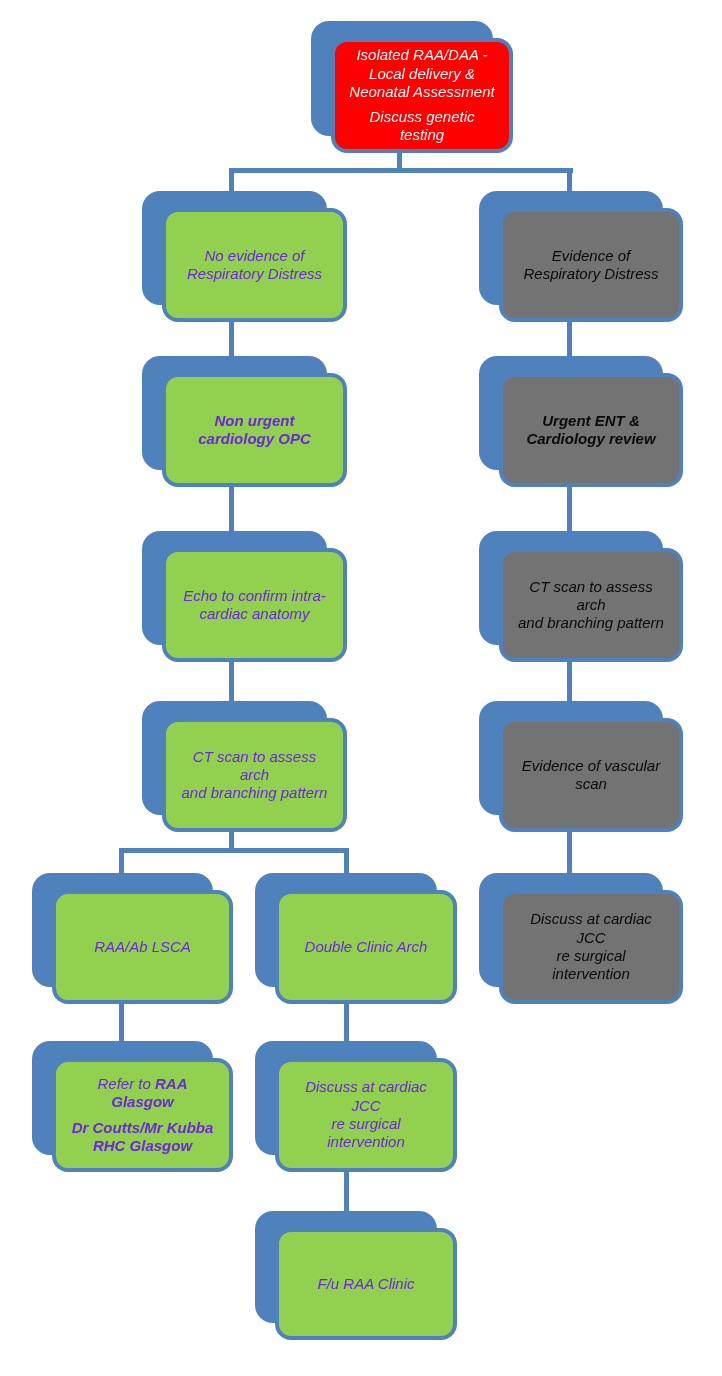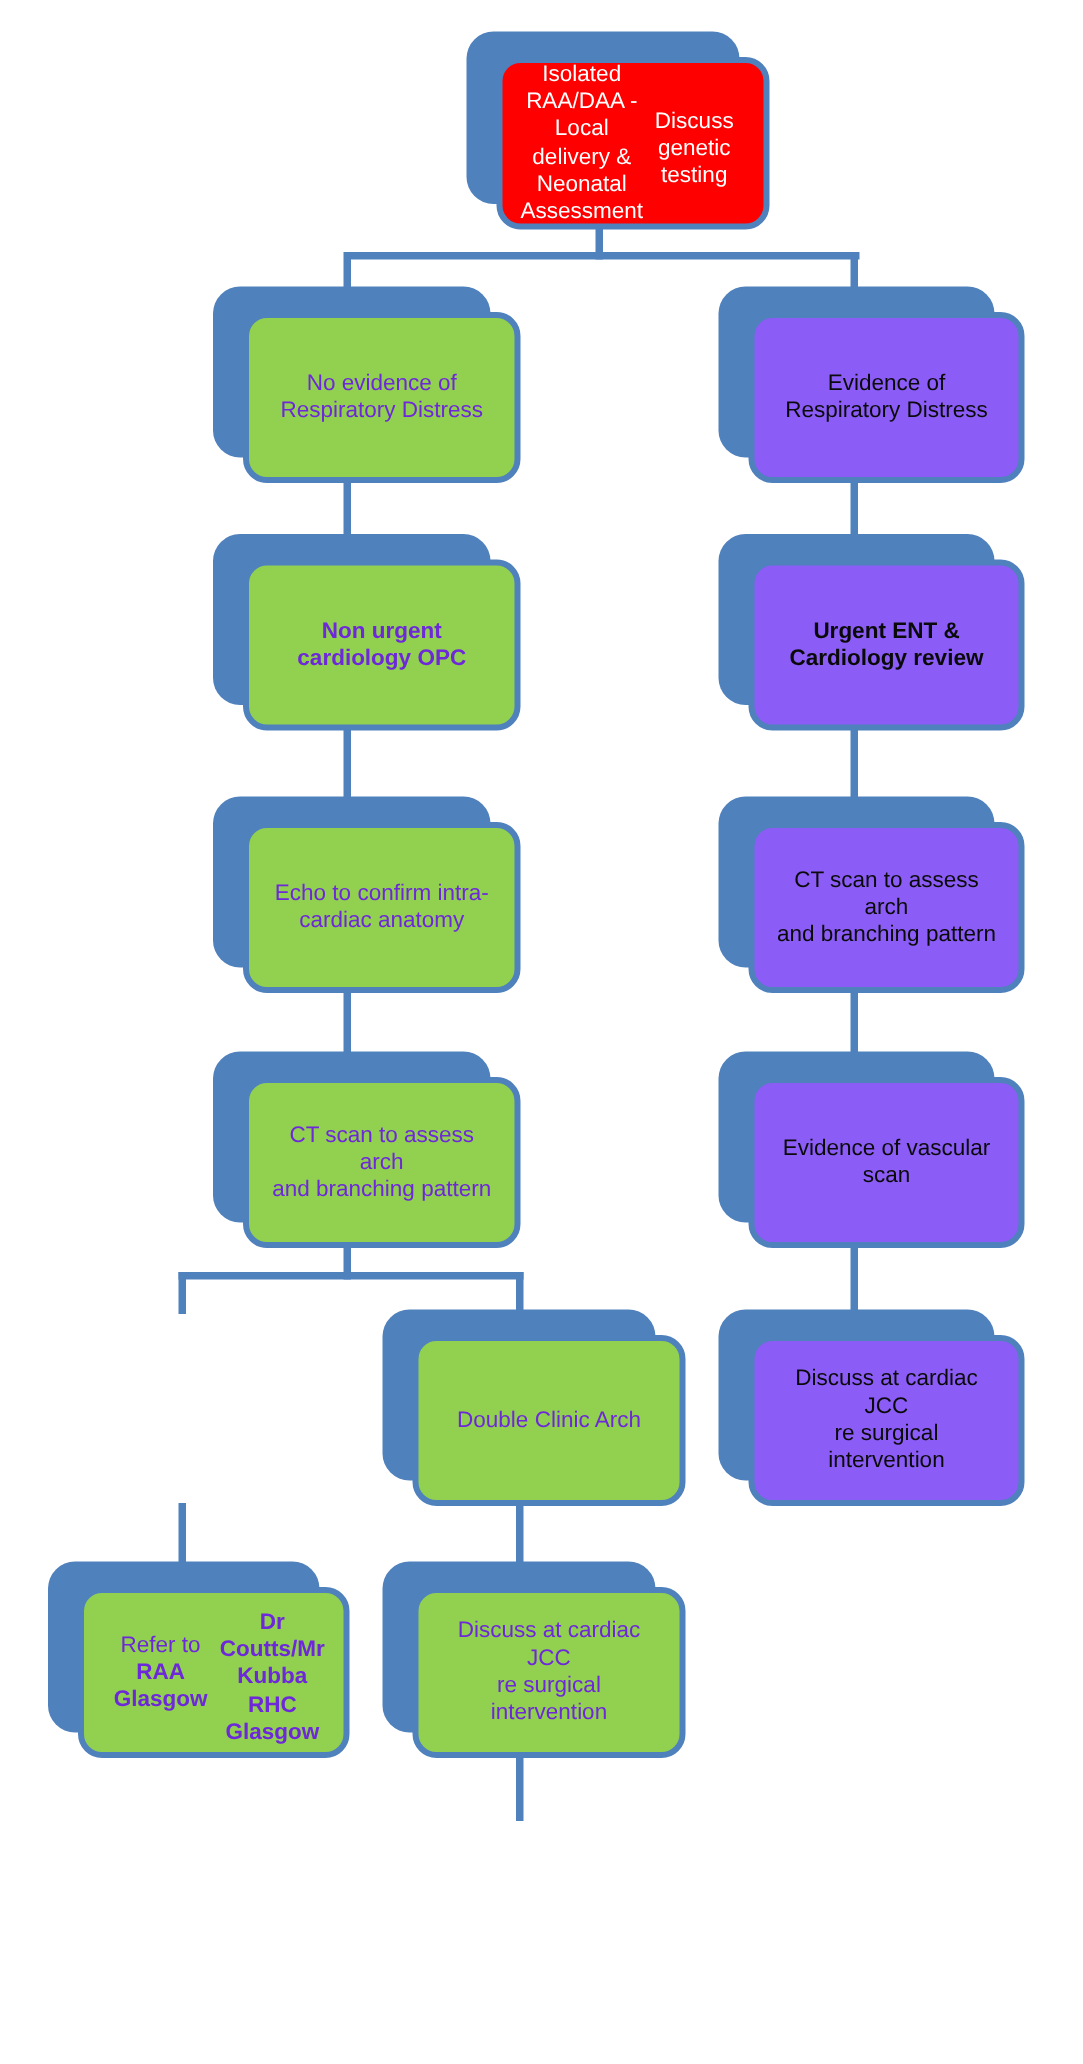--- a/index.html
+++ b/index.html
@@ -30,29 +30,30 @@
     background: #4f81bd;
     border-radius: 18px;
   }
   .node .face {
     position: absolute;
     left: 0; top: 0; right: 0; bottom: 0;
     border: 4px solid #4f81bd;
     border-radius: 16px;
     box-sizing: border-box;
     display: flex;
-    flex-direction: row;
+    flex-direction: column;
     align-items: center;
     justify-content: center;
     text-align: center;
     padding: 4px 12px;
+    font-style: italic;
   }
   .node.red .face    { background: #fe0000; color: #ffffff; }
   .node.green .face  { background: #92d050; color: #6d28d9; }
-  .node.yellow .face { background: #8b5cf6; color: #0a0a0a; }
+  .node.yellow .face { background: #737373; color: #0a0a0a; }
   .label {
     font-size: 15px;
     line-height: 1.22;
     white-space: pre-line;
   }
   .label.b, .b { font-weight: 700; }
   .label.sub { margin-top: 7px; }
 </style>
 </head>
 <body>
@@ -150,20 +151,26 @@
   </div>
 
   <div class="node yellow" style="left:499px;top:718px;width:184px;height:114px">
     <div class="shadow"></div>
     <div class="face">
       <div class="label">Evidence of vascular
 scan</div>
     </div>
   </div>
 
+  <div class="node green" style="left:52px;top:890px;width:181px;height:114px">
+    <div class="shadow"></div>
+    <div class="face">
+      <div class="label">RAA/Ab LSCA</div>
+    </div>
+  </div>
 
   <div class="node green" style="left:275px;top:890px;width:182px;height:114px">
     <div class="shadow"></div>
     <div class="face">
       <div class="label">Double Clinic Arch</div>
     </div>
   </div>
 
   <div class="node yellow" style="left:499px;top:890px;width:184px;height:114px">
     <div class="shadow"></div>
@@ -185,14 +192,20 @@
 
   <div class="node green" style="left:275px;top:1058px;width:182px;height:114px">
     <div class="shadow"></div>
     <div class="face">
       <div class="label">Discuss at cardiac JCC
 re surgical
 intervention</div>
     </div>
   </div>
 
+  <div class="node green" style="left:275px;top:1228px;width:182px;height:112px">
+    <div class="shadow"></div>
+    <div class="face">
+      <div class="label">F/u RAA Clinic</div>
+    </div>
+  </div>
 
 </div>
 
 </body></html>

